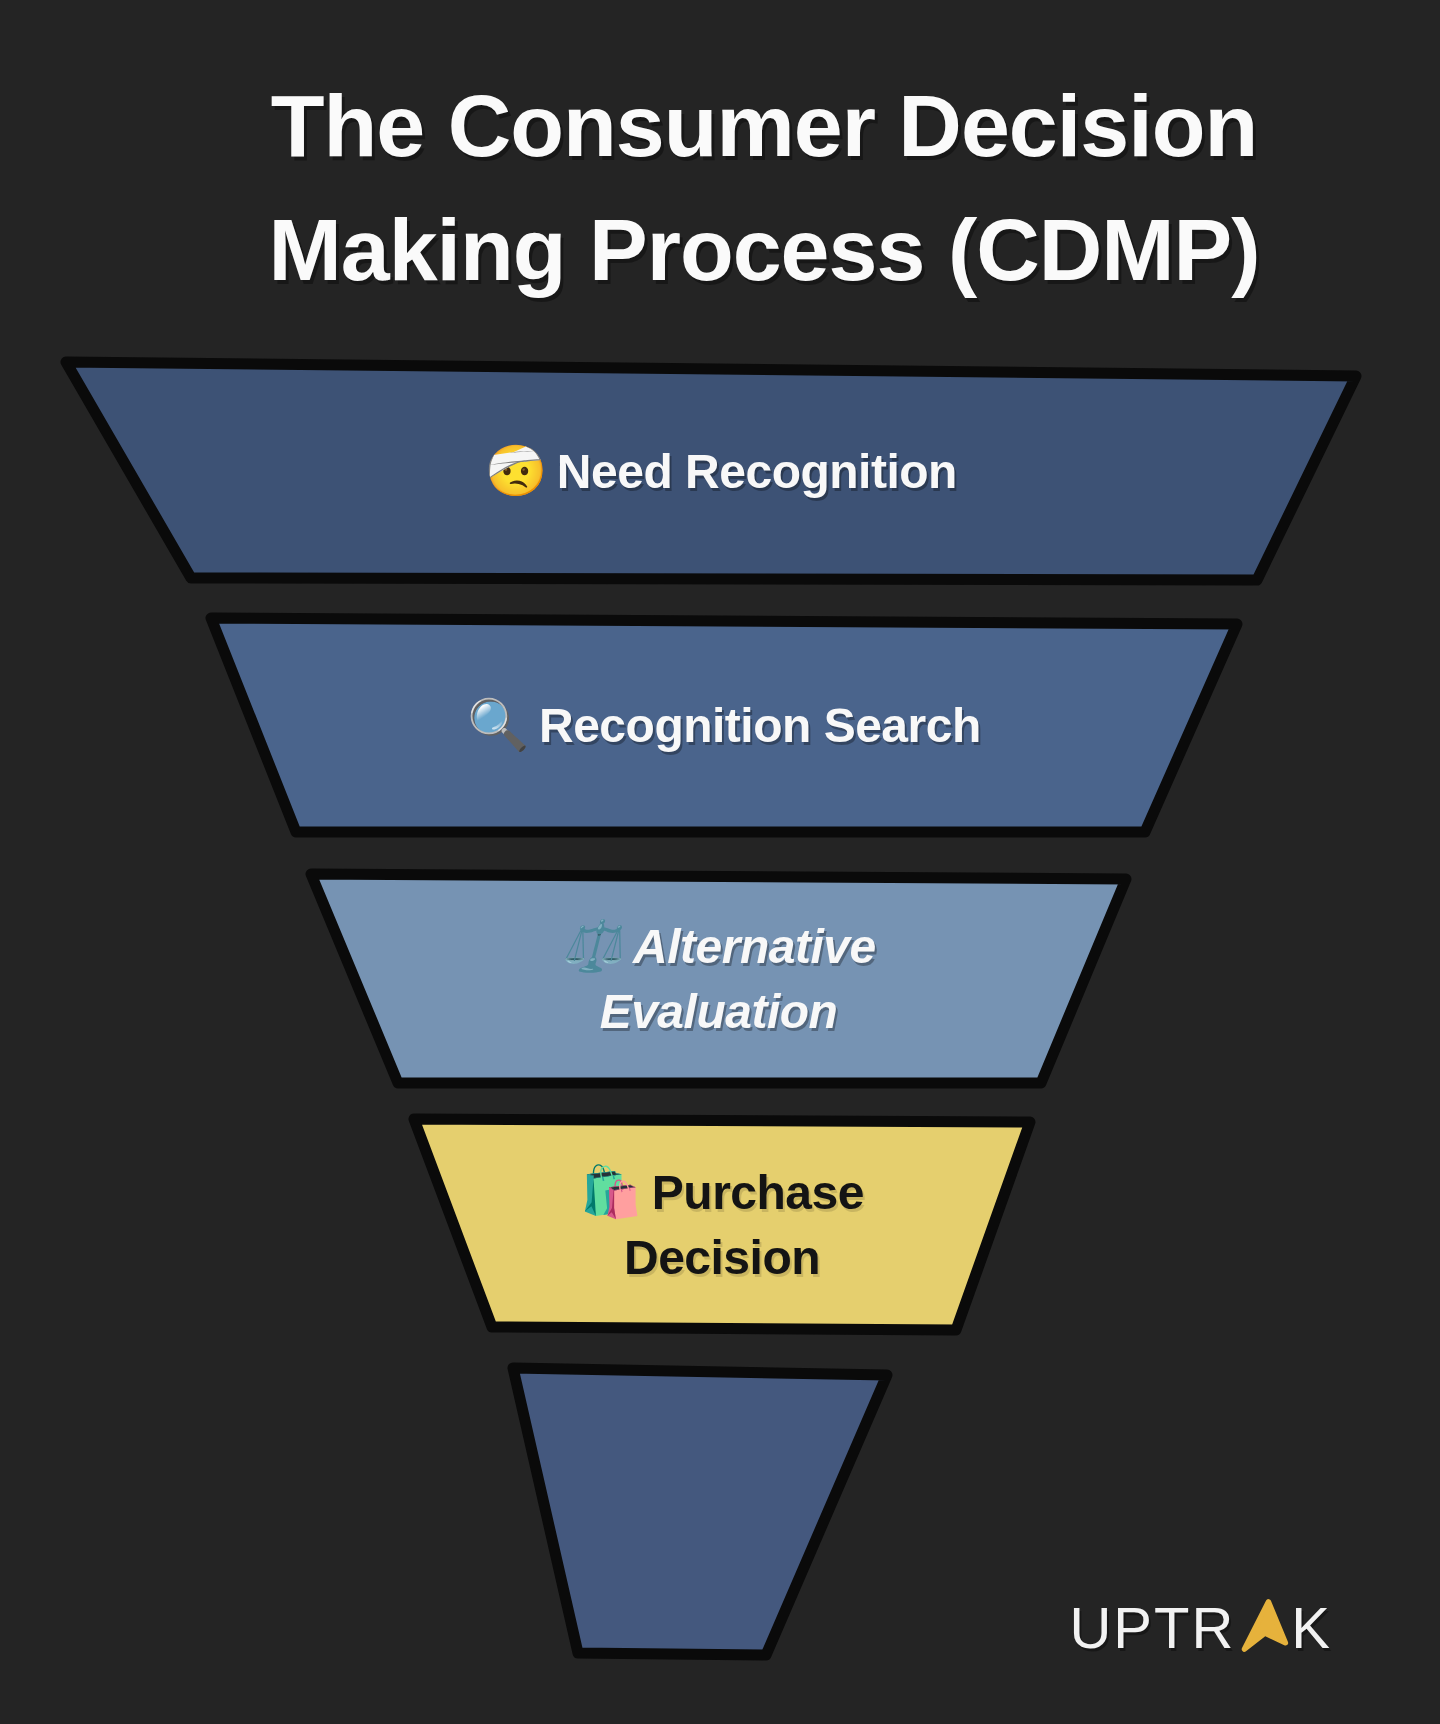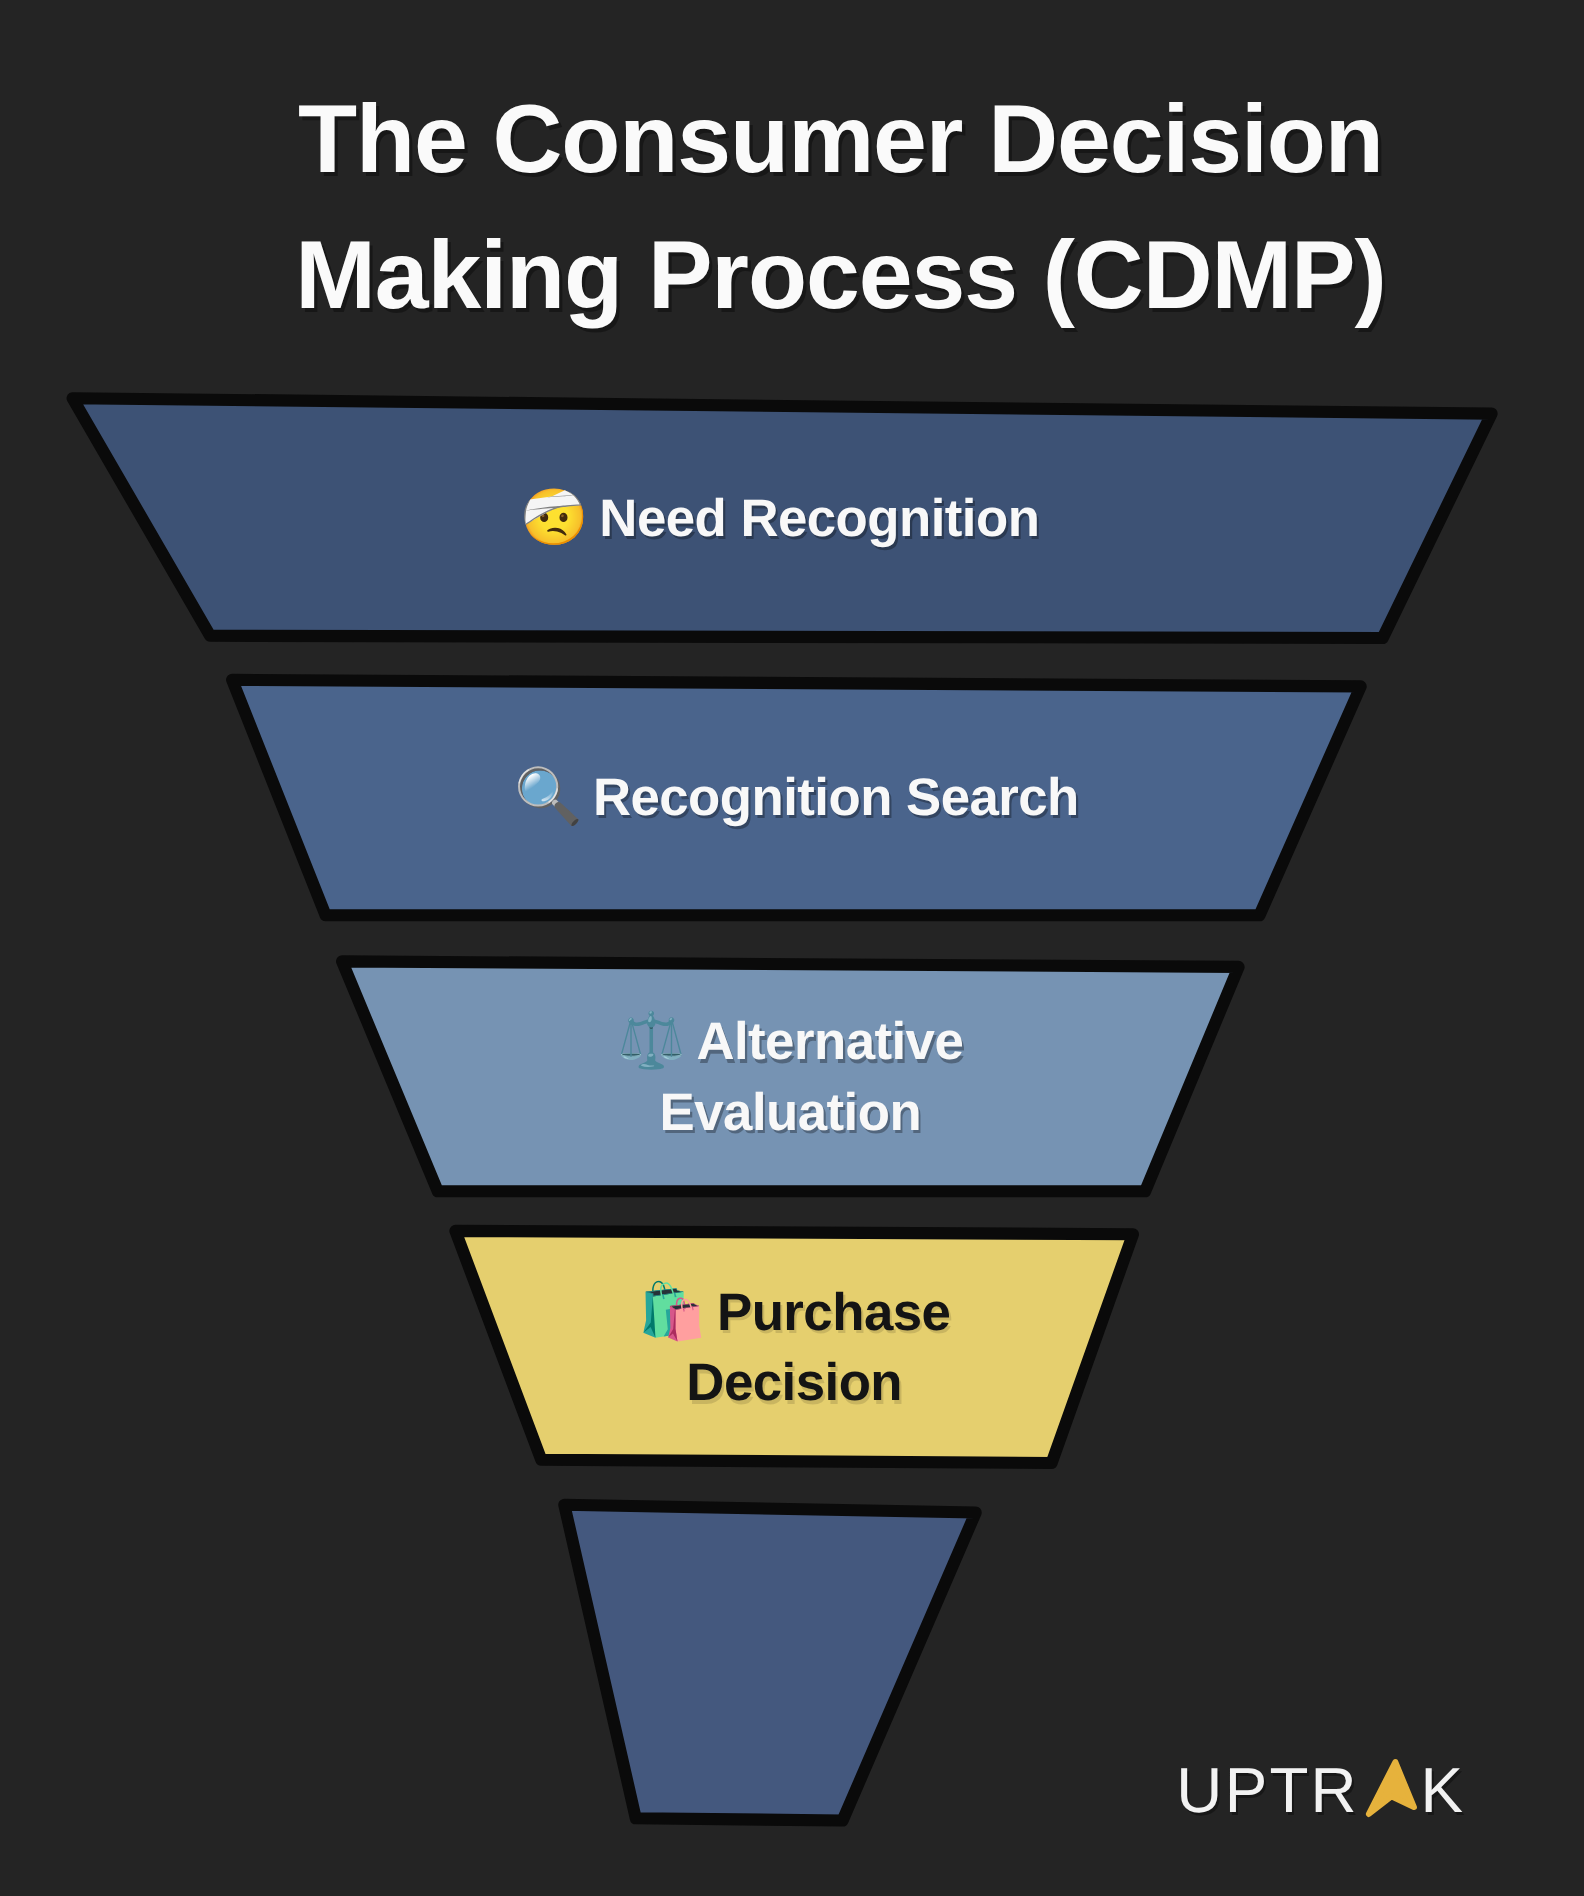--- a/index.html
+++ b/index.html
@@ -48,23 +48,23 @@
     line-height:1.34;
     color:#F8F8F8;
     text-shadow:2px 3px 0 rgba(0,0,0,0.30);
   }
   .stage-text .emoji{
     font-size:50px;
     text-shadow:none;
     margin-right:10px;
     font-weight:400;
   }
-  .st1{left:64px;  top:362px;  width:1290px; height:218px;}
+  .st1{left:76px;  top:362px;  width:1290px; height:218px;}
   .st2{left:211px; top:618px;  width:1026px; height:214px;}
-  .st3{left:311px; top:874px;  width:815px;  height:209px;}
+  .st3{left:311px; top:874px;  width:815px;  height:209px;font-style:italic;}
   .st3 .inner{max-width:560px;}
   .st4{left:414px; top:1119px; width:616px;  height:211px;}
   .st4 .inner{max-width:430px; color:#141414; text-shadow:2px 3px 0 rgba(0,0,0,0.12);}
   .st5{left:513px; top:1368px; width:374px;  height:287px;}
   .st5 .inner{max-width:330px;}
   .brand{
     position:absolute;
     right:108px;
     top:1594px;
     display:flex;

